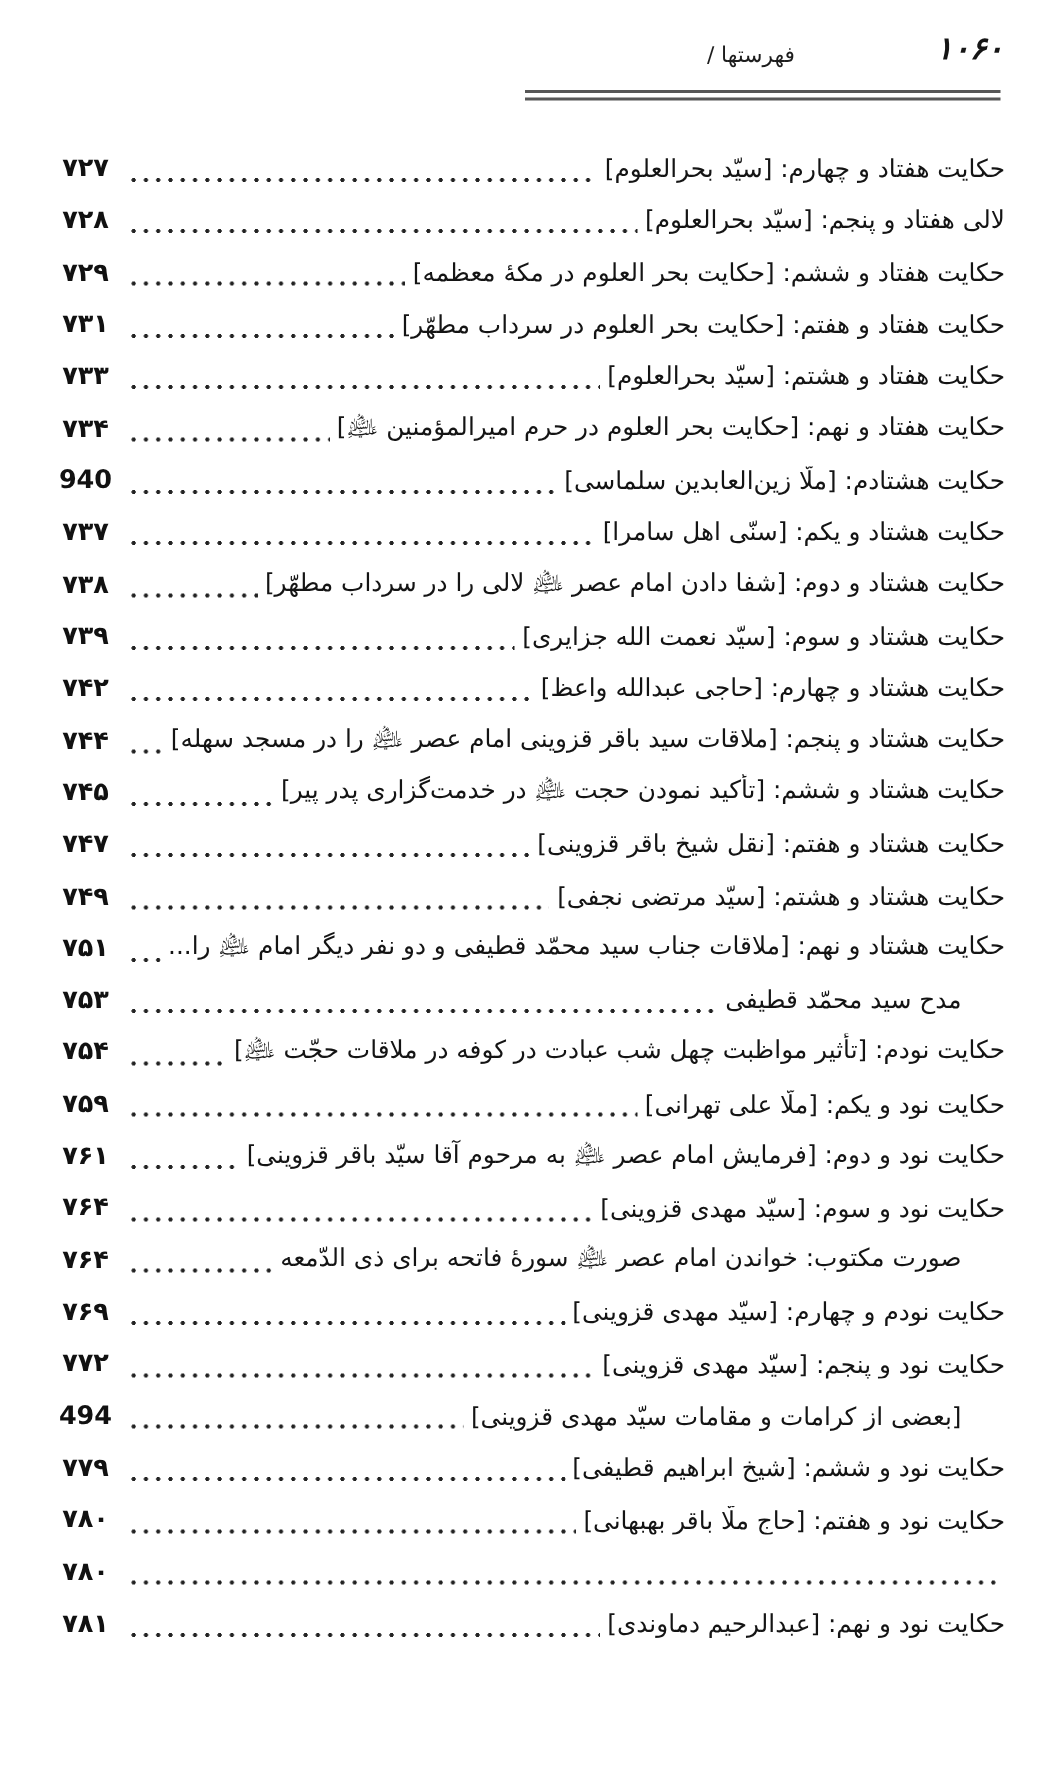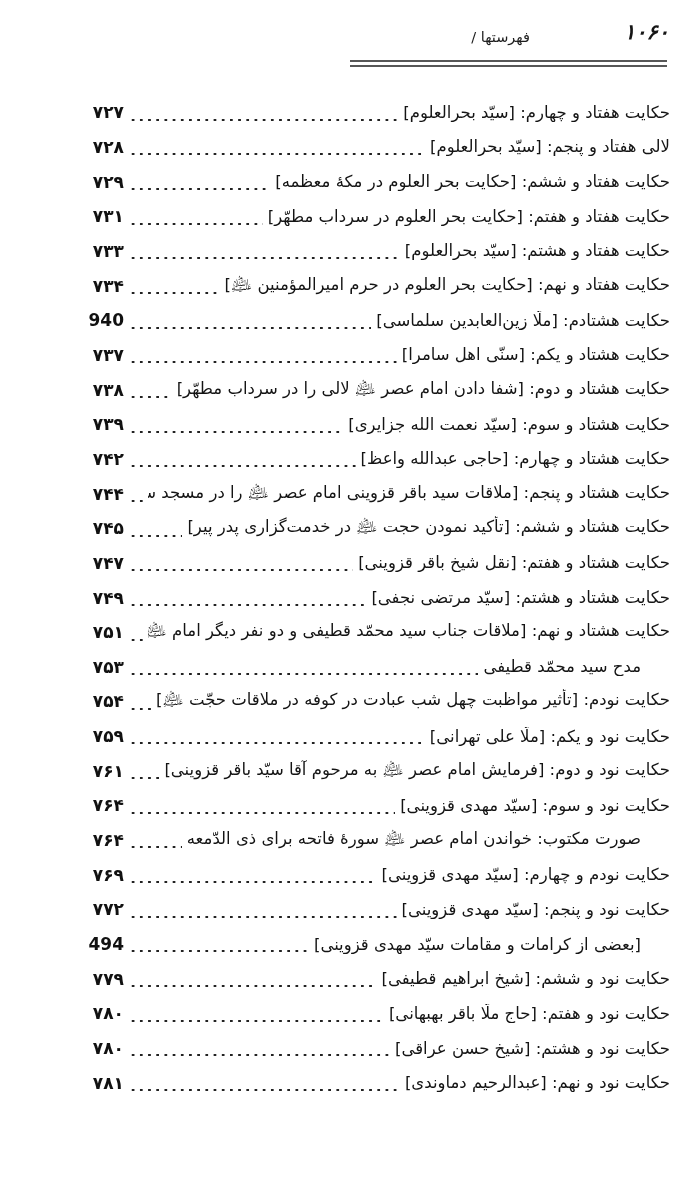--- a/index.html
+++ b/index.html
@@ -37,22 +37,22 @@
     white-space:nowrap;overflow:hidden;flex:0 1 auto;
     font-size:16.5px;color:#141414;
   }
   .leader{
     flex:1 1 auto;min-width:14px;height:4px;
     align-self:flex-end;margin:0 5px 8px 5px;
     background:radial-gradient(circle,#222 1.25px,transparent 1.45px) repeat-x left center;
     background-size:8.2px 4px;
   }
   .num{
-    flex:0 0 46px;text-align:right;direction:ltr;
-    font-size:17px;font-weight:700;color:#111;margin-left:44px;
+    flex:0 0 46px;text-align:center;direction:ltr;
+    font-size:17px;font-weight:700;color:#111;
   }
 </style>
 </head>
 <body>
 
 <div class="page">
 
   <div class="hdr-num">۱۰۶۰</div>
 
   <div class="hdr-title">فهرستها /</div>
@@ -189,21 +189,20 @@
       <span class="t">حکایت نود و ششم: [شیخ ابراهیم قطیفی]</span>
       <span class="leader"></span>
       <span class="num">۷۷۹</span>
     </li>
       <li>
       <span class="t">حکایت نود و هفتم: [حاج ملّا باقر بهبهانی]</span>
       <span class="leader"></span>
       <span class="num">۷۸۰</span>
     </li>
       <li>
-      <span class="t">حکایت نود و هشتم: [شیخ حسن عراقی]</span>
       <span class="leader"></span>
       <span class="num">۷۸۰</span>
     </li>
       <li>
       <span class="t">حکایت نود و نهم: [عبدالرحیم دماوندی]</span>
       <span class="leader"></span>
       <span class="num">۷۸۱</span>
     </li>
     </ul>
 

